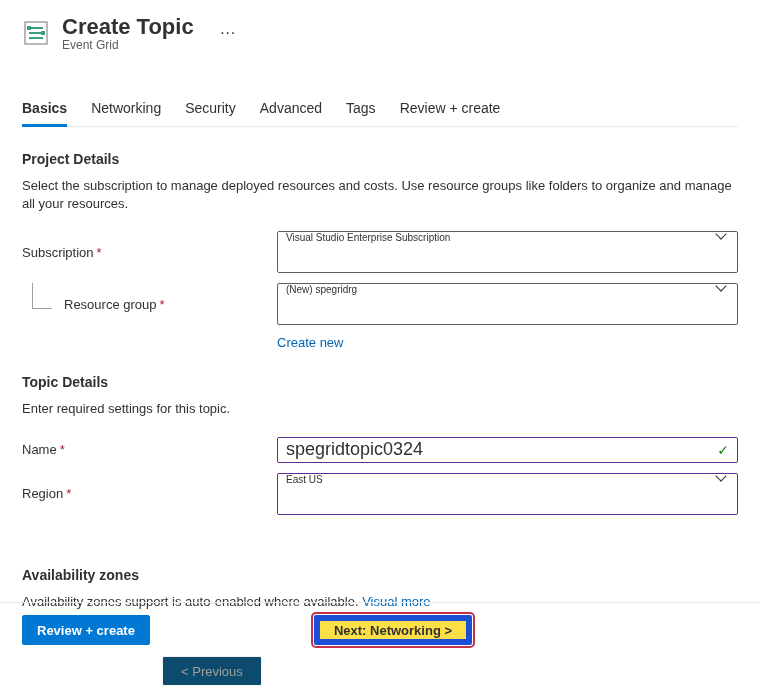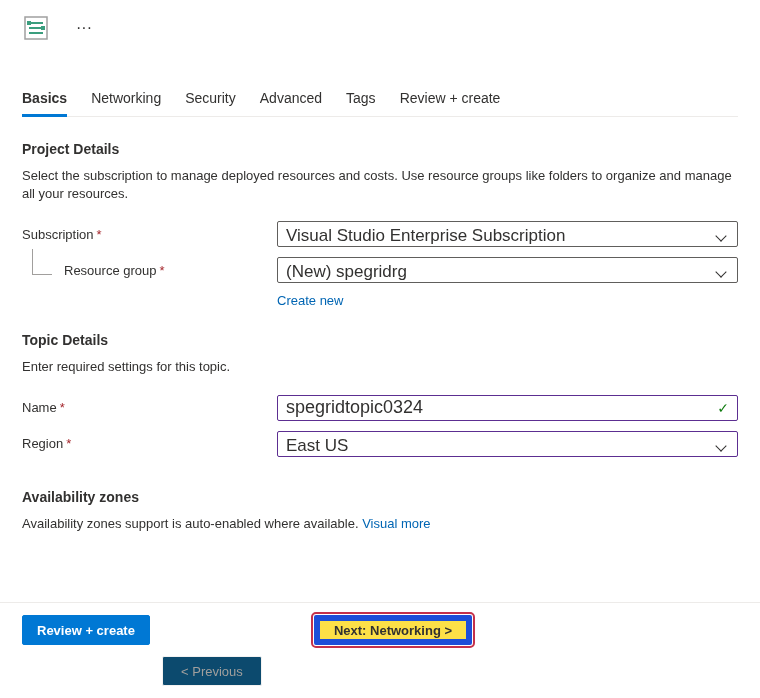--- a/index.html
+++ b/index.html
@@ -68,28 +68,28 @@
     top: -14px;
     width: 20px;
     height: 26px;
     border-left: 1px solid #a19f9d;
     border-bottom: 1px solid #a19f9d;
   }
   .req { color: #a4262c; margin-left: 3px; }
   .control-col { flex: 1; }
   .select {
     width: 100%;
-    height: 26px;
+    height: 42px;
     border: 1px solid #605e5c;
     border-radius: 2px;
     display: flex;
-    align-items: flex-end;
+    align-items: flex-start;
     justify-content: space-between;
     padding: 0 8px;
-    font-size: 17px;
+    font-size: 10px;
     cursor: pointer;
     background: #fff;
   }
   .select.purple { border-color: #5c2e91; }
   .chevron-down { width: 12px; height: 12px; }
   .chevron-down::before {
     content: ""; display: block; width: 7px; height: 7px; border-right: 1px solid #323130; border-bottom: 1px solid #323130; transform: rotate(45deg); margin-top: -2px;
   }
   .textbox {
     width: 100%;
@@ -144,20 +144,24 @@
     <div class="header-icon">
       <svg width="28" height="28" viewBox="0 0 28 28">
         <rect x="3" y="3" width="22" height="22" fill="none" stroke="#a0a0a0" stroke-width="1.5"></rect>
         <line x1="7" y1="9" x2="21" y2="9" stroke="#3b9e7e" stroke-width="2"></line>
         <line x1="7" y1="14" x2="21" y2="14" stroke="#3b9e7e" stroke-width="2"></line>
         <line x1="7" y1="19" x2="21" y2="19" stroke="#3b9e7e" stroke-width="2"></line>
         <rect x="5" y="7" width="4" height="4" fill="#3b9e7e"></rect>
         <rect x="19" y="12" width="4" height="4" fill="#3b9e7e"></rect>
       </svg>
     </div>
+    <div class="title-block">
+      <div class="title">Create Topic</div>
+      <div class="subtitle">Event Grid</div>
+    </div>
     <div class="ellipsis-btn">···</div>
   </div>
 
   <div class="tabs">
     <div class="tab active">Basics</div>
     <div class="tab">Networking</div>
     <div class="tab">Security</div>
     <div class="tab">Advanced</div>
     <div class="tab">Tags</div>
     <div class="tab">Review + create</div>
@@ -218,21 +222,21 @@
         <span class="req">*</span>
     </div>
     <div class="control-col">
       <div class="select purple">
         <span>East US</span>
         <span class="chevron-down"></span>
       </div>
     </div>
   </div>
 
-  <div class="section-heading" style="margin-top:32px">Availability zones</div>
+  <div class="section-heading" style="margin-top:52px">Availability zones</div>
   <div class="section-desc">
     <span>Availability zones support is auto-enabled where available. </span><a class="link">Visual more</a>
   </div>
 </div>
 
 <div class="footer">
   <button class="btn btn-primary">Review + create</button>
   <button class="btn btn-disabled">&lt; Previous</button>
   <div class="spacer"></div>
   <button class="btn btn-default btn-highlight">Next: Networking &gt;</button>

